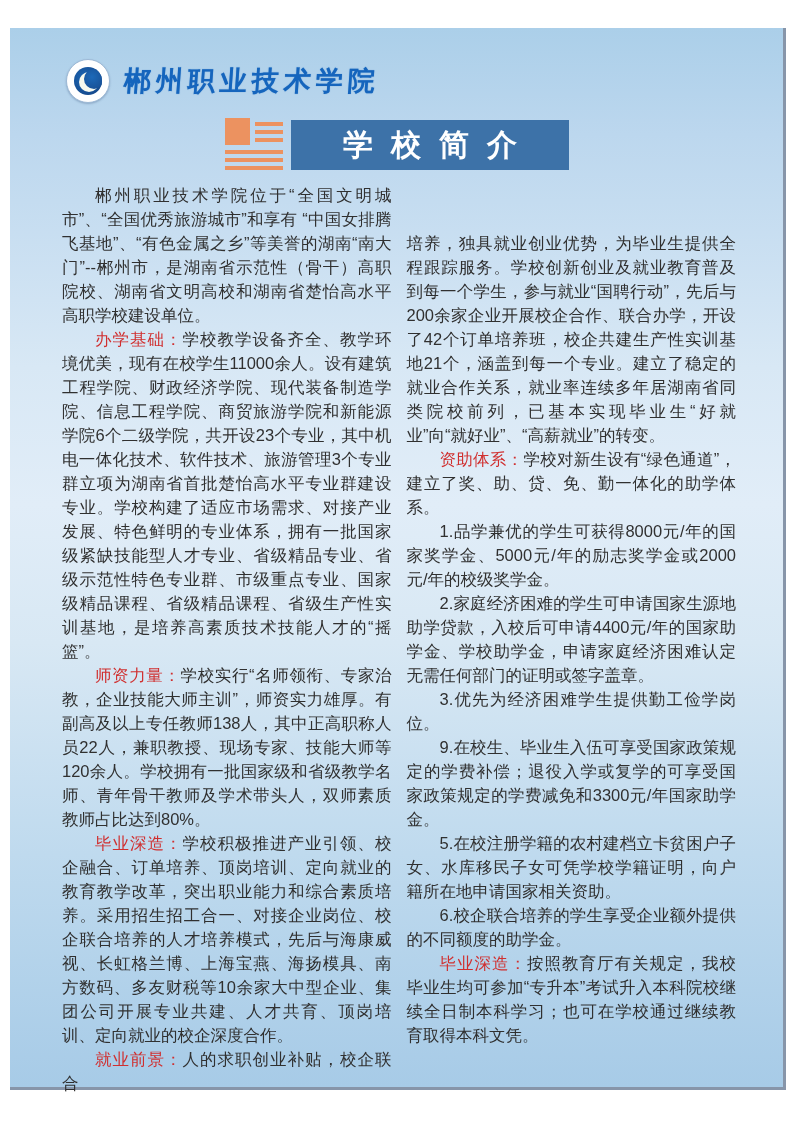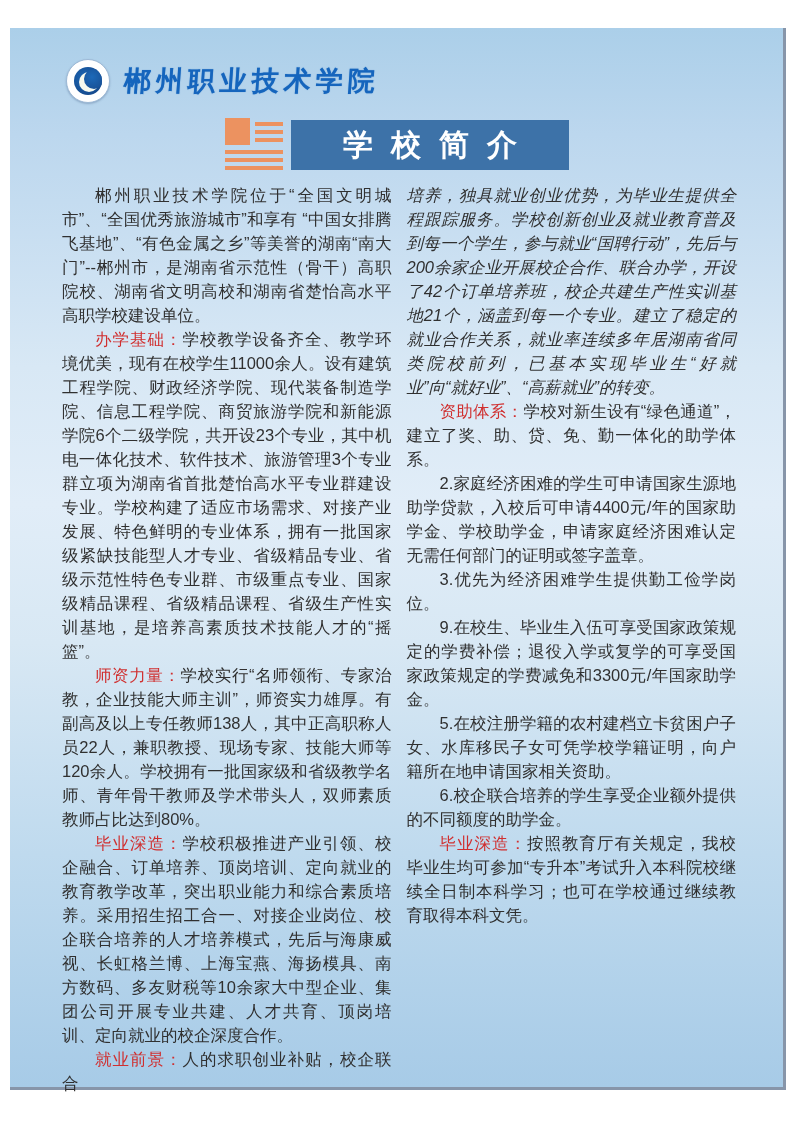--- a/index.html
+++ b/index.html
@@ -112,31 +112,32 @@
     letter-spacing: 18px;
     padding-left: 18px; 
     white-space: nowrap;
   }
 
   
   .columns {
     display: flex;
     gap: 15px;
     padding: 11px 47px 0 52px;
+    align-items: center;
   }
   .col { flex: 1 1 0; }
 
   .para {
     font-size: 16.5px;
     line-height: 24px;
     color: #303030;
     text-align: justify;
     text-indent: 2em;
   }
-  .para.no-indent { text-indent: 0; font-style: italic; }
+  .para.no-indent { text-indent: 0; }
   .sec-heading {
     color: #d02f2f;
     font-weight: normal;
   }
 </style>
 </head>
 <body>
 
 <div class="page">
   <div class="panel">
@@ -184,20 +185,23 @@
       </div>
 
       <div class="col">
         <p class="para no-indent">
           <span class="sec-heading"></span><span>培养，独具就业创业优势，为毕业生提供全程跟踪服务。学校创新创业及就业教育普及到每一个学生，参与就业“国聘行动”，先后与200余家企业开展校企合作、联合办学，开设了42个订单培养班，校企共建生产性实训基地21个，涵盖到每一个专业。建立了稳定的就业合作关系，就业率连续多年居湖南省同类院校前列，已基本实现毕业生“好就业”向“就好业”、“高薪就业”的转变。</span>
         </p>
         <p class="para">
           <span class="sec-heading">资助体系：</span><span>学校对新生设有“绿色通道”，建立了奖、助、贷、免、勤一体化的助学体系。</span>
         </p>
         <p class="para">
+          <span class="sec-heading"></span><span>1.品学兼优的学生可获得8000元/年的国家奖学金、5000元/年的励志奖学金或2000元/年的校级奖学金。</span>
+        </p>
+        <p class="para">
           <span class="sec-heading"></span><span>2.家庭经济困难的学生可申请国家生源地助学贷款，入校后可申请4400元/年的国家助学金、学校助学金，申请家庭经济困难认定无需任何部门的证明或签字盖章。</span>
         </p>
         <p class="para">
           <span class="sec-heading"></span><span>3.优先为经济困难学生提供勤工俭学岗位。</span>
         </p>
         <p class="para">
           <span class="sec-heading"></span><span>9.在校生、毕业生入伍可享受国家政策规定的学费补偿；退役入学或复学的可享受国家政策规定的学费减免和3300元/年国家助学金。</span>
         </p>
         <p class="para">
           <span class="sec-heading"></span><span>5.在校注册学籍的农村建档立卡贫困户子女、水库移民子女可凭学校学籍证明，向户籍所在地申请国家相关资助。</span>

